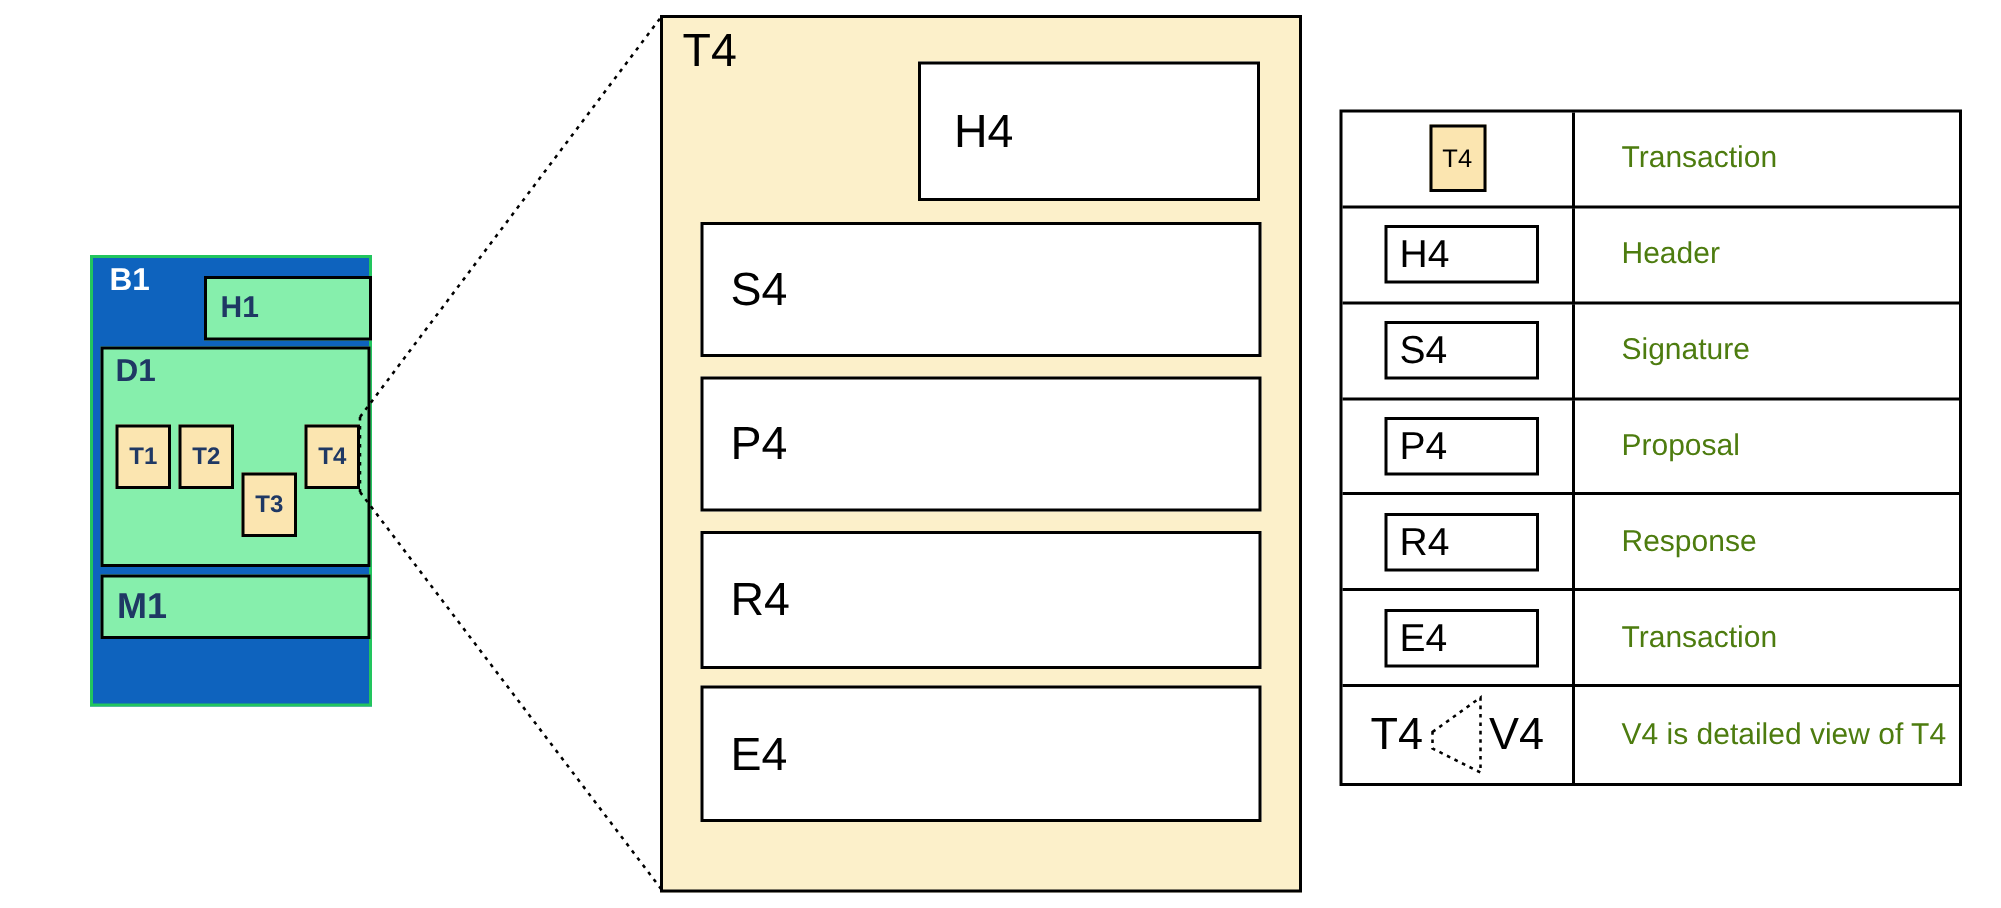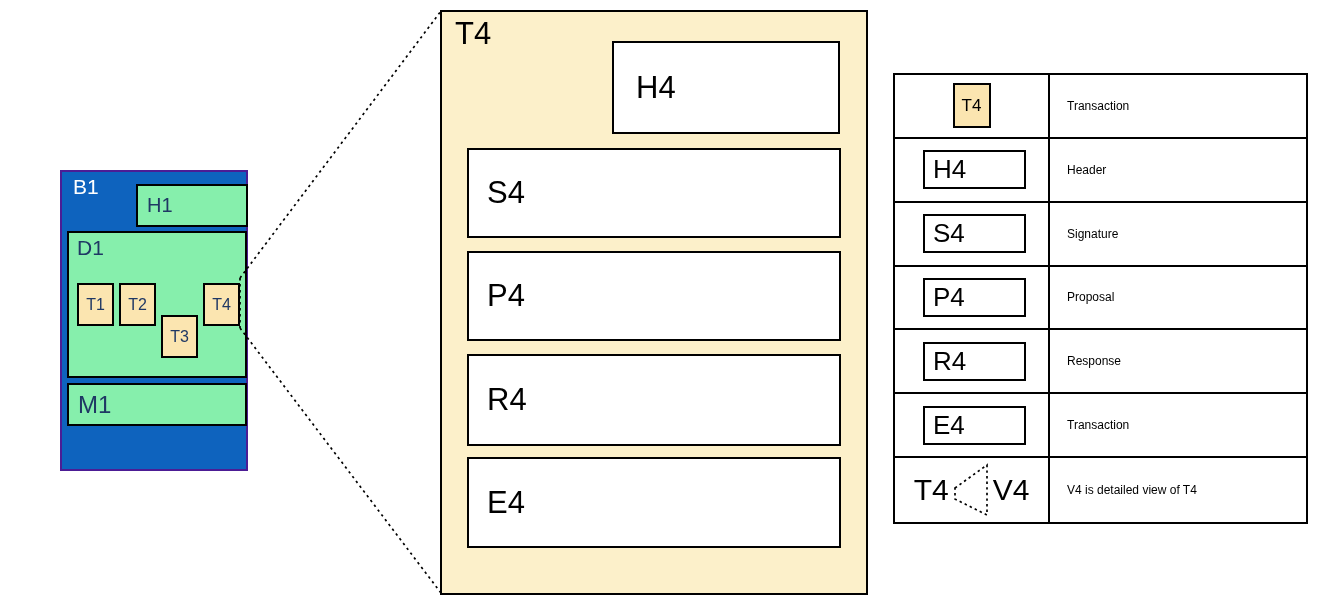--- a/index.html
+++ b/index.html
@@ -8,21 +8,21 @@
     background:#ffffff; overflow:hidden;
     font-family:"Liberation Sans", sans-serif;
     color:#000;
   }
   .abs { position:absolute; }
 
   
   .block-b1 {
     left:60px; top:170px; width:188px; height:301px;
     background:var(--block-fill,#0E63BE);
-    border:2px solid #4c1d95; box-sizing:border-box;
+    border:2px solid #22c55e; box-sizing:border-box;font-weight:bold;
   }
   .b1-label { left:11px; top:3px; color:#fff; font-size:21px; }
   .whitebox {
     position:absolute; background:#86efac; border:2px solid #000;
     box-sizing:border-box; color:var(--navy-text,#1F3864);
   }
   .h1-box { left:74px; top:12px; width:112px; height:43px;
     display:flex; align-items:center; padding-left:9px; font-size:20px; }
   .d1-box { left:5px; top:59px; width:180px; height:147px; }
   .d1-label { left:8px; top:3px; font-size:21px; color:var(--navy-text,#1F3864); position:absolute; }
@@ -66,21 +66,21 @@
     grid-auto-rows:1fr; background:#fff;
   }
   .lg-sym {
     border-right:2px solid #000; border-bottom:2px solid #000;
     display:flex; align-items:center; justify-content:flex-start;
     padding-left:28px; box-sizing:border-box;
   }
   .lg-sym.centered { justify-content:center; padding-left:0; }
   .lg-desc {
     border-bottom:2px solid #000; display:flex; align-items:center;
-    padding-left:17px; font-size:12px; box-sizing:border-box; color:#000000;
+    padding-left:31px; font-size:20px; box-sizing:border-box; color:#4d7c0f;
   }
   .legend .no-bb { border-bottom:none; }
   .lg-swatch {
     width:38px; height:45px; background:var(--transaction-fill,#FBE5B0);
     border:2px solid #000; box-sizing:border-box;
     display:flex; align-items:center; justify-content:center; font-size:17px;
   }
   .lg-box {
     width:103px; height:39px; background:#fff; border:2px solid #000;
     box-sizing:border-box; display:flex; align-items:center;

